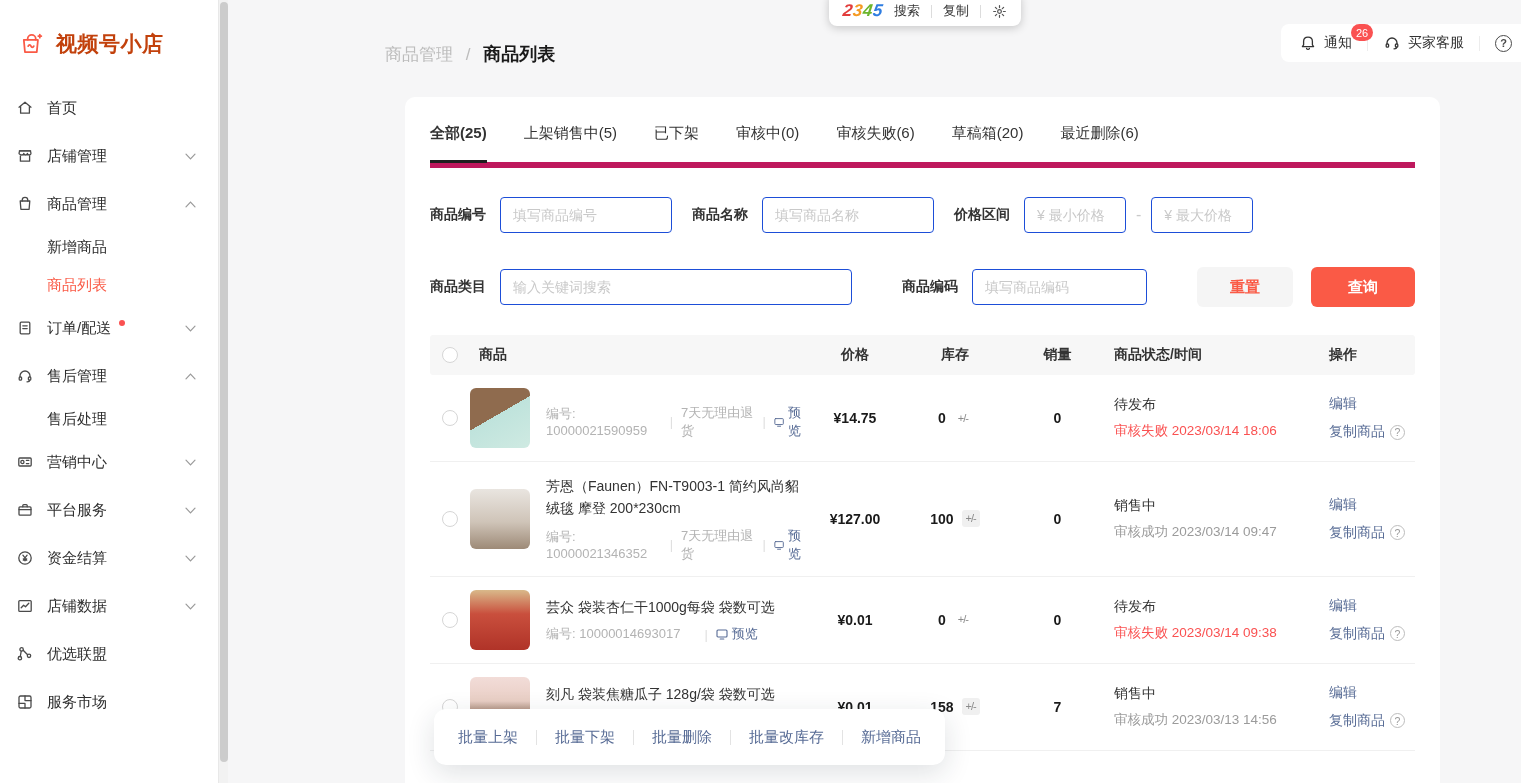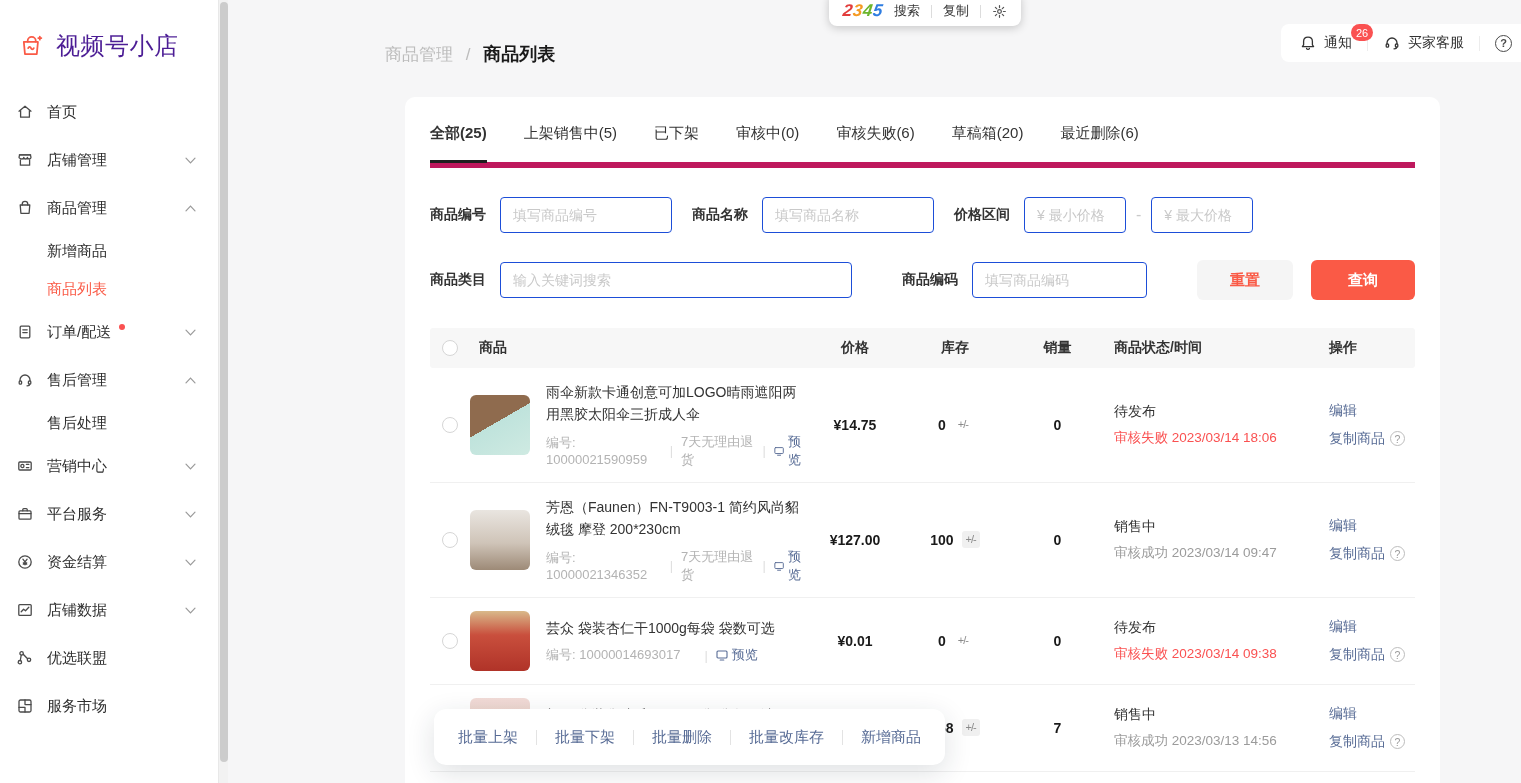--- a/index.html
+++ b/index.html
@@ -7,21 +7,21 @@
   body {
     width:1521px; height:783px; position:relative; overflow:hidden;
     background:#f6f6f7; color:#333;
     font-family:"Liberation Sans","DejaVu Sans",sans-serif;
   }
   
   .sidebar { position:absolute; left:0; top:0; bottom:0; width:228px; background:#fff; padding:24px 20px 0 16px; }
   .side-scroll { position:absolute; right:0; top:0; bottom:0; width:10px; background:#f2f2f2; border-left:1px solid #e8e8e8; }
   .side-scroll .thumb { position:absolute; top:2px; left:1px; width:8px; height:97%; background:#cccccc; border-radius:4px; }
   .logo-row { display:flex; align-items:center; gap:11px; margin:6px 0 26px 2px; }
-  .logo-text { font-size:24px; font-weight:normal; color:#4c1d95; letter-spacing:.5px; }
+  .logo-text { font-size:21px; font-weight:bold; color:#c2410c; letter-spacing:.5px; }
   .s-item { display:flex; align-items:center; gap:13px; height:48px; cursor:pointer; font-size:15px; color:#2e2e2e; padding-right:12px; }
   .s-sub { display:flex; align-items:center; height:38px; padding-left:31px; font-size:15px; color:#2e2e2e; cursor:pointer; }
   .s-sub.active { color:#fa5a46; }
   .chev { margin-left:auto; display:flex; }
   .chev.up svg { transform:rotate(180deg); }
   .dot { width:6px; height:6px; border-radius:50%; background:#fa5151; margin-left:-5px; margin-top:-10px; }
   .icn { width:18px; height:18px; display:flex; }
   
   .ext { position:absolute; left:829px; top:-8px; height:34px; background:#fff; border-radius:8px;
          box-shadow:0 2px 10px rgba(0,0,0,.2); display:flex; align-items:center; padding:4px 14px 0 14px; gap:11px; z-index:30; }
@@ -39,21 +39,21 @@
   
   .breadcrumb { position:absolute; left:385px; top:42px; font-size:17px; }
   .bc-parent { color:#bcbcbc; }
   .bc-sep { color:#bcbcbc; margin:0 8px; }
   .bc-current { color:#1a1a1a; font-weight:bold; font-size:18px; }
   .card { position:absolute; left:405px; top:97px; width:1035px; height:720px; background:#fff; border-radius:10px; padding:0 25px; }
   .tabs { display:flex; gap:37px; border-bottom:6px solid #be185d; padding-top:27px; }
   .tab { padding-bottom:17px; font-size:15px; color:#333; cursor:pointer; border-bottom:3px solid transparent; margin-bottom:-1px; }
   .tab.active { font-weight:bold; border-bottom-color:#1f1f1f; }
   
-  .filters { margin-top:29px; display:flex; flex-direction:column; gap:27px; }
+  .filters { margin-top:29px; display:flex; flex-direction:column; gap:34px; }
   .f-row { display:flex; align-items:center; }
   .f-group { display:flex; align-items:center; }
   .f-label { font-size:14px; font-weight:bold; color:#333; margin-right:14px; white-space:nowrap; }
   .f-input { height:36px; border:1px solid #1d4ed8; border-radius:4px; padding:0 12px; font-size:14px; color:#333; outline:none; background:#fff; }
   .f-input::placeholder { color:#c9c9c9; }
   .w-id { width:172px; } .w-name { width:172px; } .w-minmax { width:102px; } .w-cat { width:352px; } .w-code { width:175px; }
   .dash { color:#c9c9c9; margin:0 10px; }
   .g-gap40 { margin-left:20px; } .g-gap50 { margin-left:50px; }
   .btn { height:40px; border:none; border-radius:6px; font-size:15px; font-weight:bold; cursor:pointer; font-family:inherit; }
   .btn-reset { width:96px; background:#f5f5f5; color:#fa5a46; margin-left:auto; }
@@ -385,21 +385,20 @@
       <span class="h-left">商品状态/时间</span>
       <span class="h-left">操作</span>
     </div>
 
     <div class="trow">
       <span class="radio"></span>
       <div>
           <div class="pimg" style="background: linear-gradient(150deg, rgb(143, 107, 78) 0%, rgb(143, 107, 78) 45%, rgb(191, 227, 220) 45%, rgb(207, 234, 226) 100%);"></div>
         </div>
       <div>
-        <div class="ptitle">雨伞新款卡通创意可加LOGO晴雨遮阳两用黑胶太阳伞三折成人伞</div>
         <div class="pmeta">
           <span>编号: 10000021590959</span>
           <span class="msep">|</span>
           <span>7天无理由退货</span>
           <span class="msep">|</span>
           <span class="mpreview">
             <svg width="12" height="12" viewBox="0 0 12 12" fill="none" stroke="#576b95" stroke-width="1.1" stroke-linecap="round">
                 <rect x="1" y="2" width="10" height="7" rx="1"></rect>
                 <path d="M4.2 11h3.6"></path>
               </svg>

